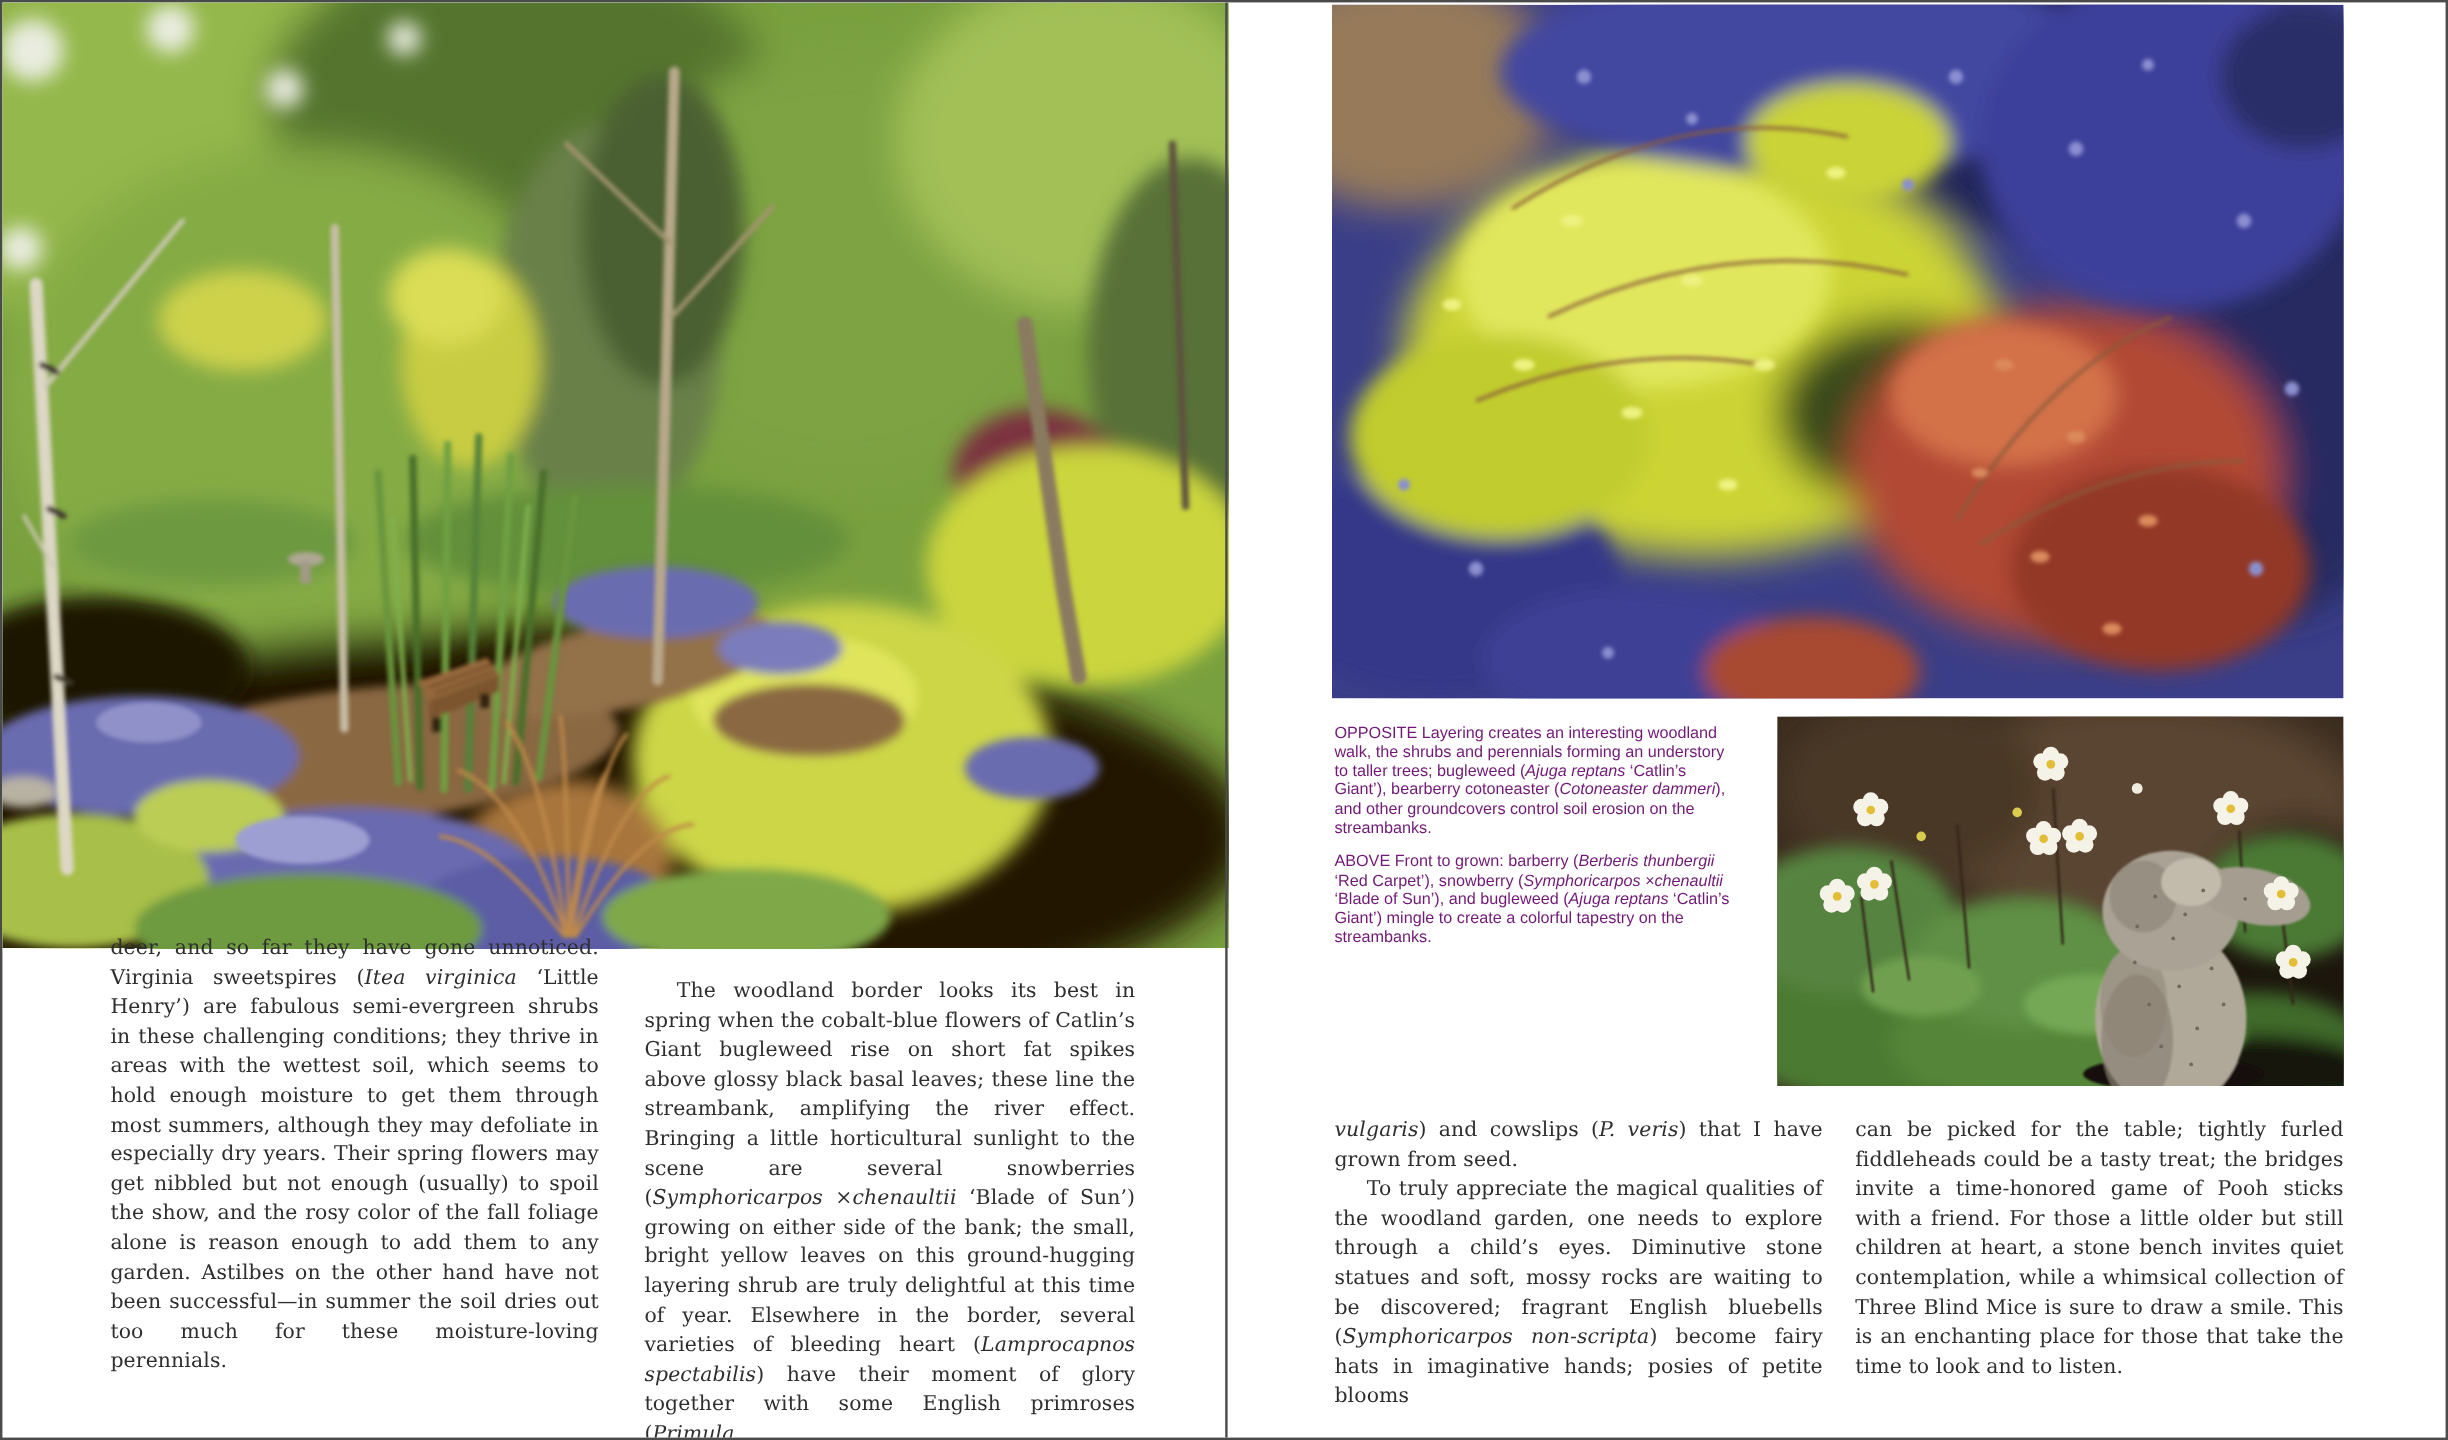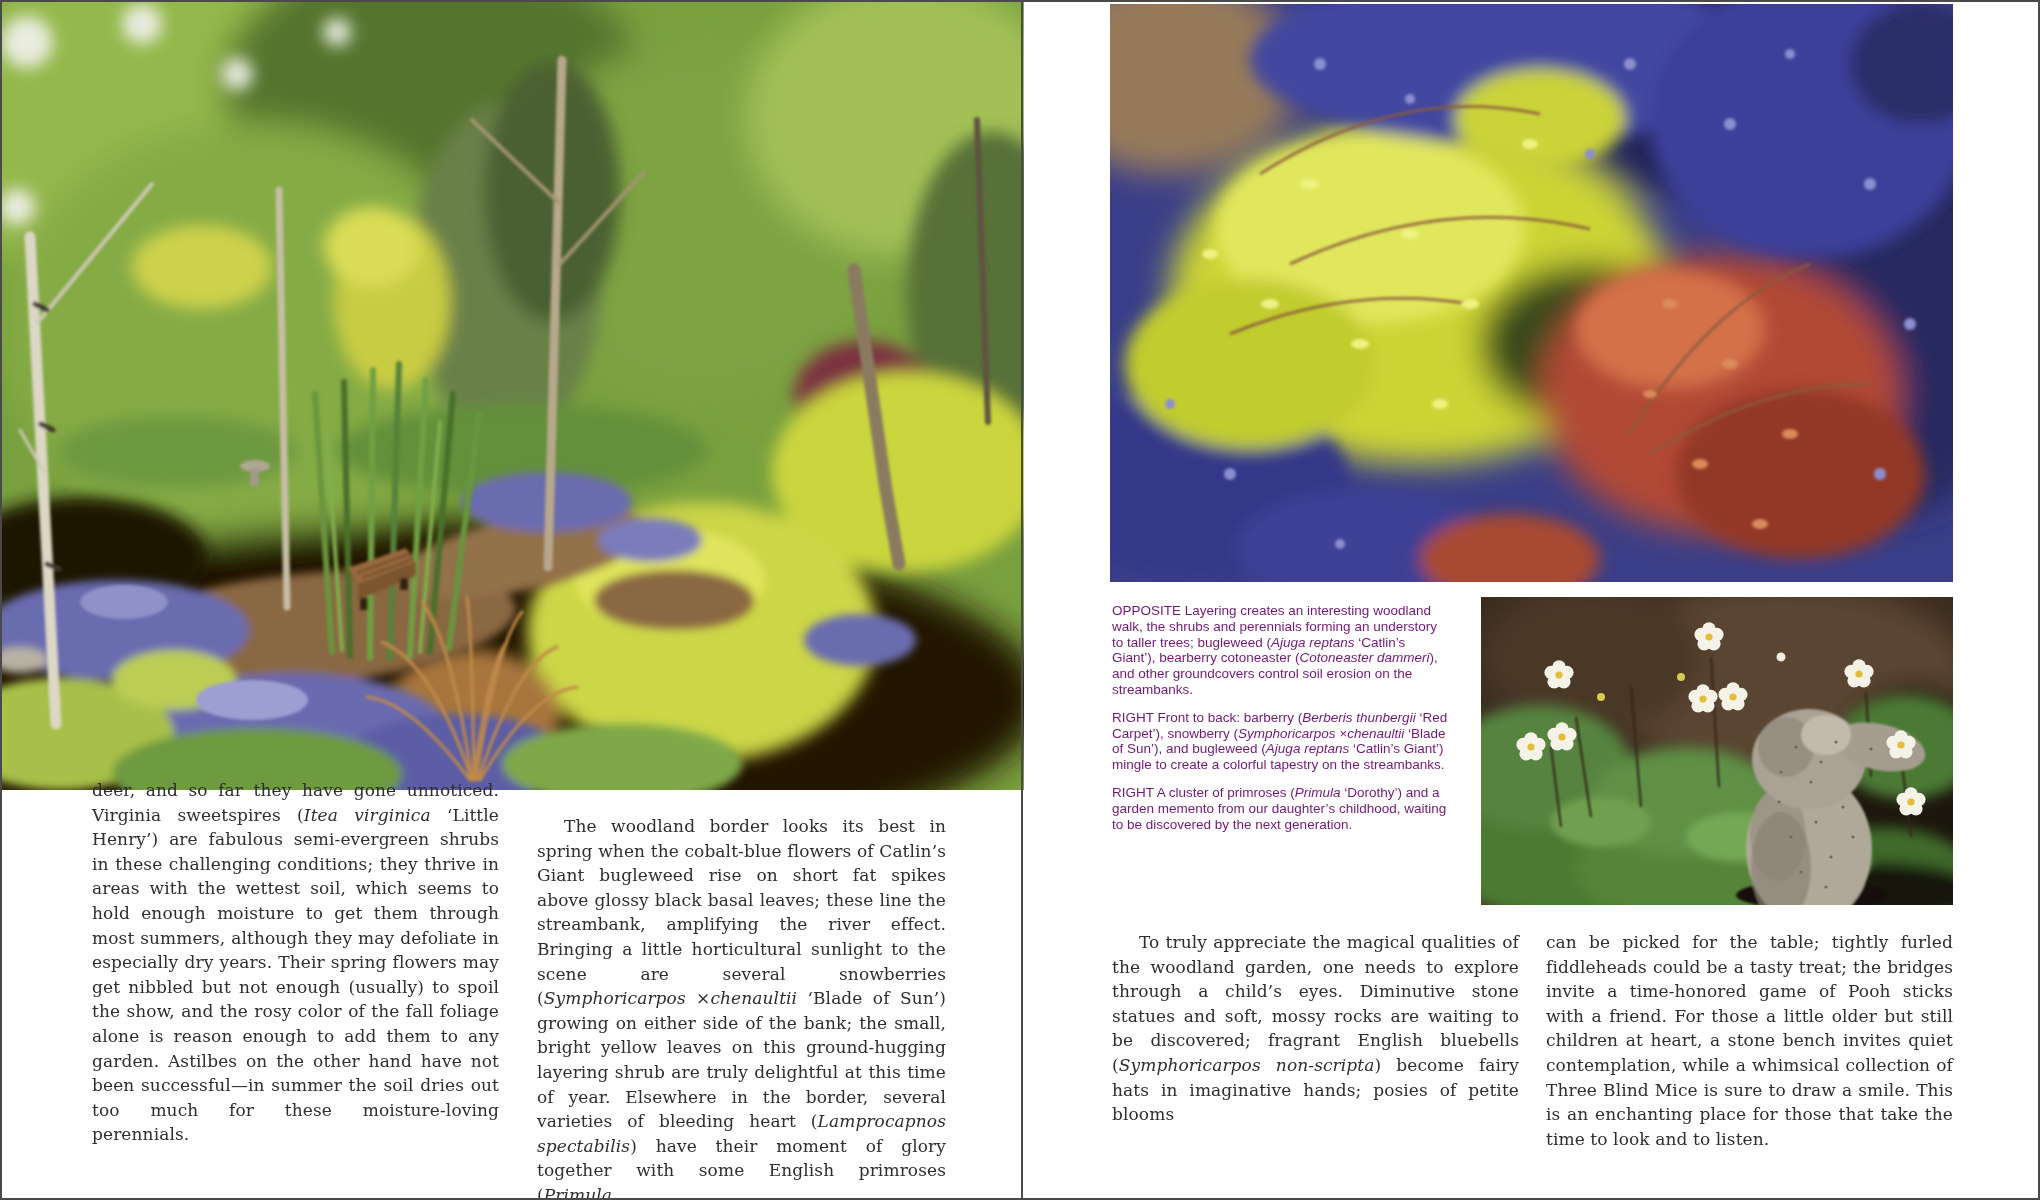--- a/index.html
+++ b/index.html
@@ -245,22 +245,21 @@
         <ellipse cx="680" cy="430" rx="8" ry="5"></ellipse>
           <ellipse cx="590" cy="460" rx="8" ry="5"></ellipse>
         <ellipse cx="650" cy="520" rx="8" ry="5"></ellipse>
           <ellipse cx="540" cy="390" rx="7" ry="4"></ellipse>
       </g>
     </g>
   </svg>
 
   <div class="caption">
     <p><span>OPPOSITE Layering creates an interesting woodland walk, the shrubs and perennials forming an understory to taller trees; bugleweed (</span><span class="it">Ajuga reptans</span><span> ‘Catlin’s Giant’), bearberry cotoneaster (</span><span class="it">Cotoneaster dammeri</span><span>), and other groundcovers control soil erosion on the streambanks.</span></p>
-    <p><span>RIGHT Front to back: barberry (</span><span class="it">Berberis thunbergii</span><span> ‘Red Carpet’), snowberry (</span><span class="it">Symphoricarpos ×chenaultii</span><span> ‘Blade of Sun’), and bugleweed (</span><span class="it">Ajuga reptans</span><span> ‘Catlin’s Giant’) mingle to create a colorful tapestry on the streambanks.</span></p>
-    <p><span>RIGHT A cluster of primroses (</span><span class="it">Primula</span><span> ‘Dorothy’) and a garden memento from our daughter’s childhood, waiting to be discovered by the next generation.</span></p>
+    <p><span>ABOVE Front to grown: barberry (</span><span class="it">Berberis thunbergii</span><span> ‘Red Carpet’), snowberry (</span><span class="it">Symphoricarpos ×chenaultii</span><span> ‘Blade of Sun’), and bugleweed (</span><span class="it">Ajuga reptans</span><span> ‘Catlin’s Giant’) mingle to create a colorful tapestry on the streambanks.</span></p>
   </div>
 
   <svg id="photo3" class="photo" viewBox="0 0 472 308" preserveAspectRatio="none" role="img">
     <defs>
       <filter id="h16" x="-60%" y="-60%" width="220%" height="220%">
           <feGaussianBlur stdDeviation="14"></feGaussianBlur>
         </filter>
       <filter id="h8" x="-60%" y="-60%" width="220%" height="220%">
           <feGaussianBlur stdDeviation="7"></feGaussianBlur>
         </filter>
@@ -345,20 +344,21 @@
       <use href="#flw" x="378" y="77"></use>
       <use href="#flw" x="420" y="148"></use>
       <use href="#flw" x="430" y="205"></use>
       <circle cx="120" cy="100" r="4" fill="#d8cc50"></circle>
       <circle cx="200" cy="80" r="4" fill="#d8cc50"></circle>
       <circle cx="300" cy="60" r="4.5" fill="#efece0"></circle>
     </g>
   </svg>
 
   <div id="r-col1" class="bodycol">
+    <p><span class="it">vulgaris</span><span>) and cowslips (</span><span class="it">P. veris</span><span>) that I have grown from seed.</span></p>
     <p class="indent"><span>To truly appreciate the magical qualities of the woodland garden, one needs to explore through a child’s eyes. Diminutive stone statues and soft, mossy rocks are waiting to be discovered; fragrant English bluebells (</span><span class="it">Symphoricarpos non-scripta</span><span>) become fairy hats in imaginative hands; posies of petite blooms</span></p>
   </div>
   <div id="r-col2" class="bodycol">
     <p><span>can be picked for the table; tightly furled fiddleheads could be a tasty treat; the bridges invite a time-honored game of Pooh sticks with a friend. For those a little older but still children at heart, a stone bench invites quiet contemplation, while a whimsical collection of Three Blind Mice is sure to draw a smile. This is an enchanting place for those that take the time to look and to listen.</span></p>
   </div>
 
   <div class="footer footer-right">
     <span class="ttl">A Designer’s Dream Garden</span><span class="num">31</span>
   </div>
 

